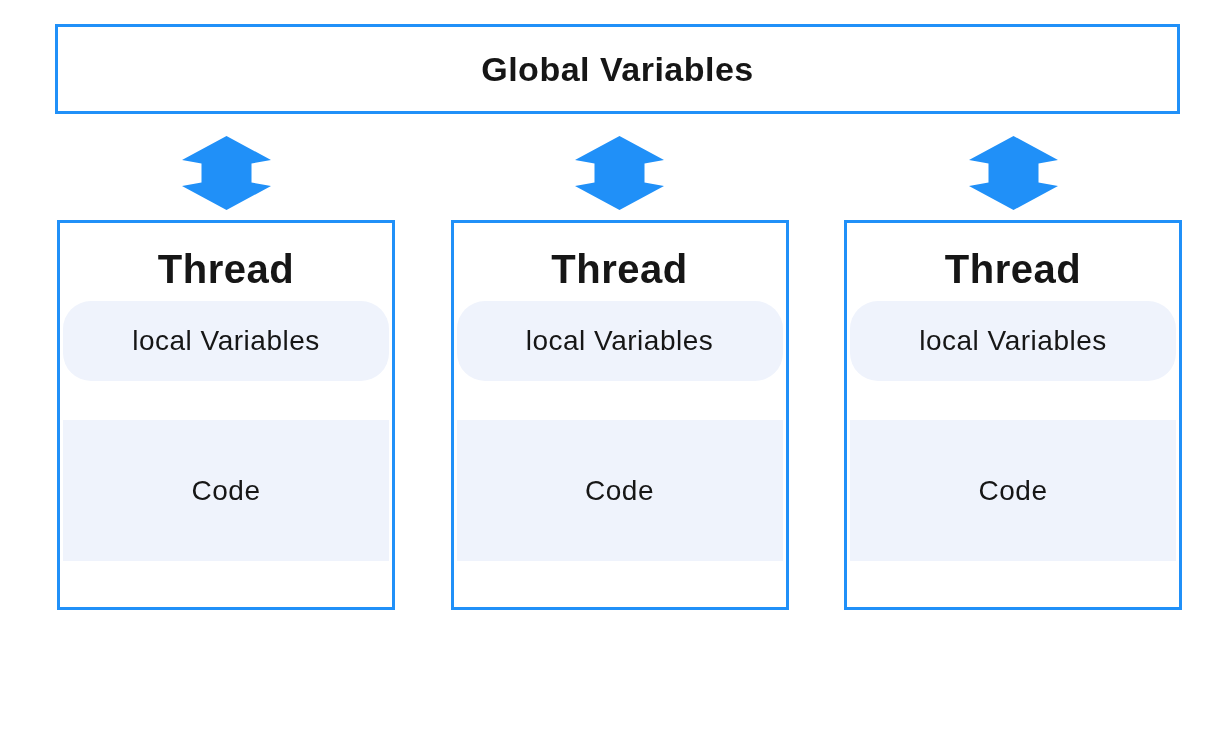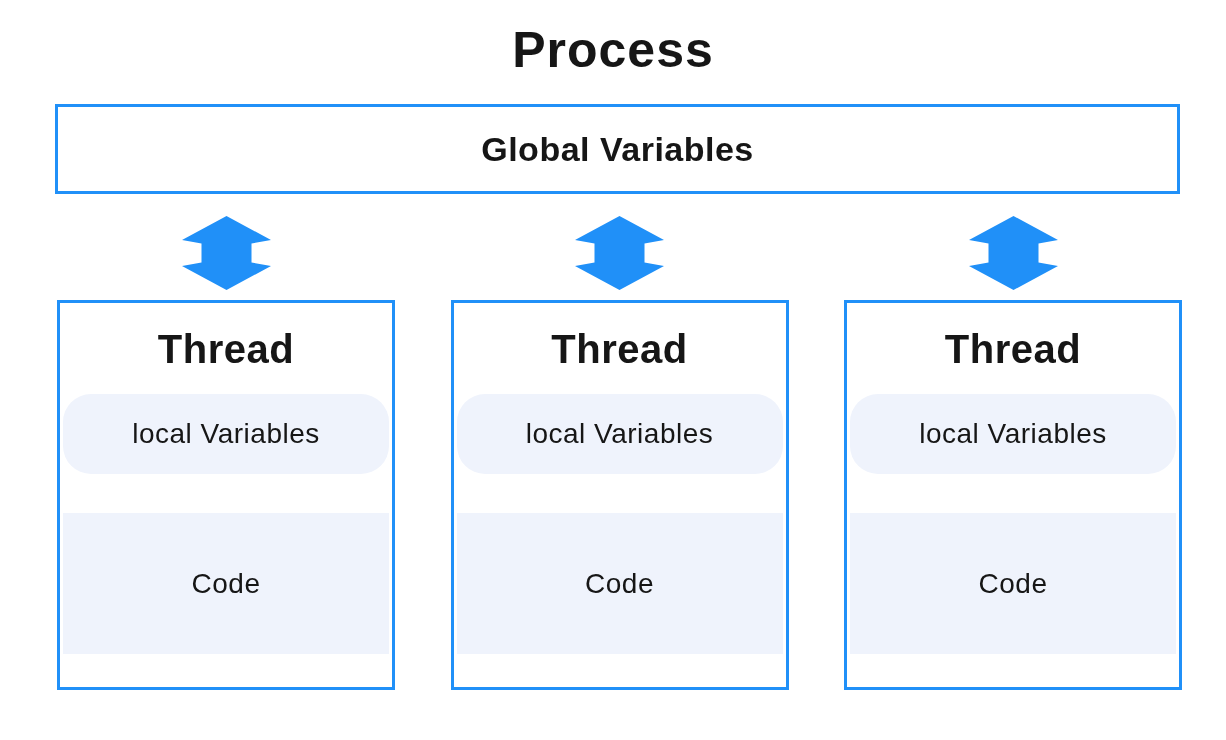--- a/index.html
+++ b/index.html
@@ -75,29 +75,28 @@
   }
   .panel {
     background: var(--color-panel);
     display: flex;
     align-items: center;
     justify-content: center;
     font-size: 28px;
     font-weight: 500;
     letter-spacing: 0.5px;
   }
-  .panel.local { margin-top: 25px; height: 80px; border-radius: 28px; }
+  .panel.local { margin-top: 12px; height: 80px; border-radius: 28px; }
   .panel.code  { margin-top: 39px; height: 141px; }
 </style>
 </head>
 <body>
 
 <div class="diagram">
 
-  <div class="page-title">Process</div>
 
   <div class="global-box">
     <span>Global Variables</span>
   </div>
 
   <div class="arrows-row">
     <div class="arrow-cell">
       <svg width="89" height="74" viewBox="0 0 89 74" aria-hidden="true">
         <polygon fill="currentColor" points="44.5,0 89,24 69.5,27.5 69.5,46.5 89,50 44.5,74 0,50 19.5,46.5 19.5,27.5 0,24"></polygon>
       </svg>

